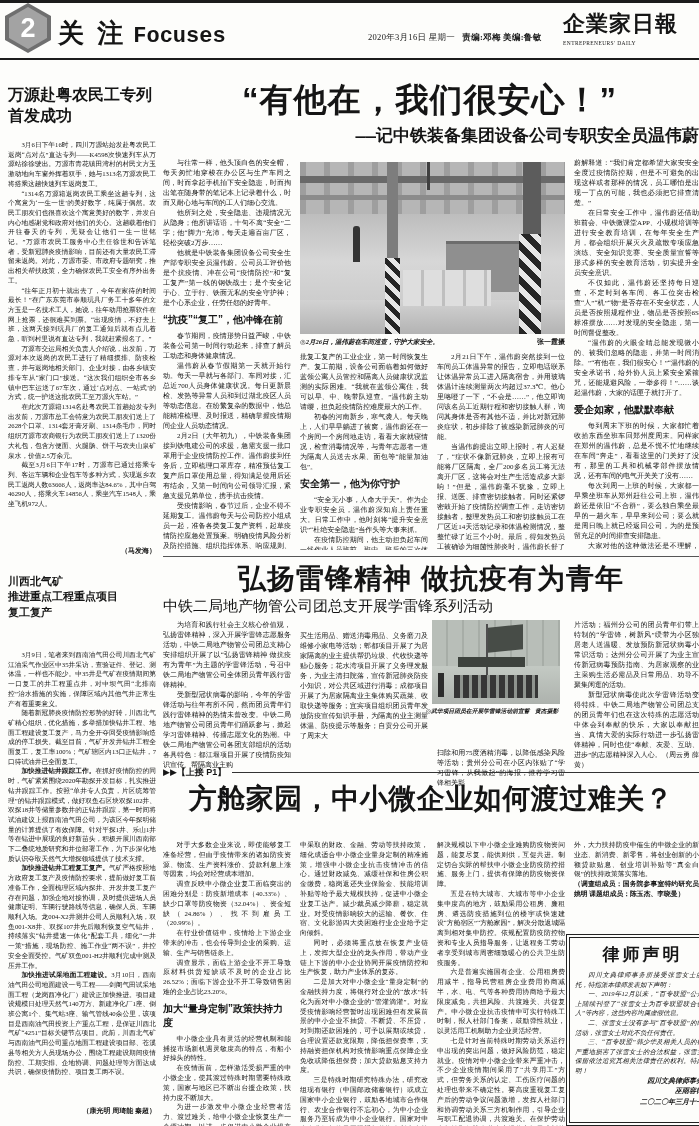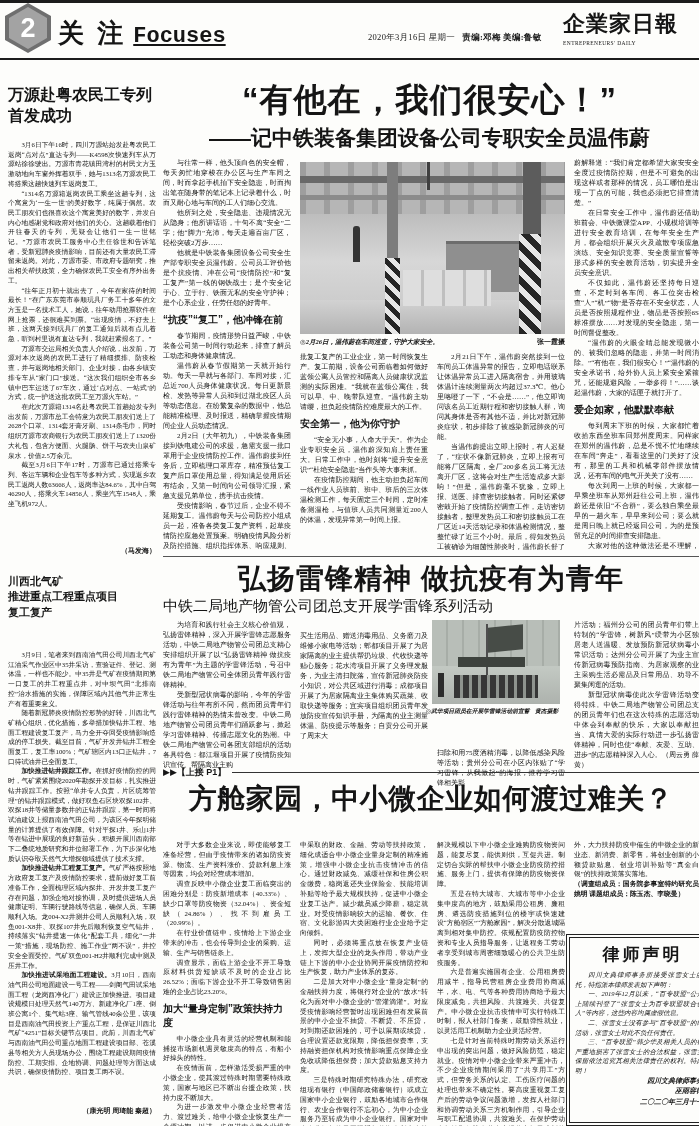--- a/index.html
+++ b/index.html
@@ -9,21 +9,21 @@
   
   .topbar{left:0;top:8;width:699px;height:3px;background:#1c1c1c;}
   .hex{left:5px;top:3px;width:46px;height:50px;background:#6f6f6f;
        clip-path:polygon(50% 0,100% 26%,100% 74%,50% 100%,0 74%,0 26%);}
   .hex-in{left:9px;top:7px;width:38px;height:42px;background:#a3a3a3;
        clip-path:polygon(50% 0,100% 26%,100% 74%,50% 100%,0 74%,0 26%);
        display:flex;align-items:center;justify-content:center;}
   .hex-num{color:#fff;font-family:"Liberation Sans","DejaVu Sans",sans-serif;font-weight:900;font-size:27px;}
   .section{left:58px;top:16px;display:flex;align-items:baseline;gap:7px;}
   .section-cn{font-family:"Liberation Sans","DejaVu Sans",sans-serif;font-weight:900;font-size:26px;letter-spacing:3px;}
-  .section-en{font-family:"Liberation Mono","DejaVu Sans Mono",monospace;font-weight:700;font-size:22px;text-decoration:underline;}
+  .section-en{font-family:"Liberation Mono","DejaVu Sans Mono",monospace;font-weight:700;font-size:22px;}
   .dateline{left:368px;top:32px;font-size:8.5px;letter-spacing:.3px;white-space:nowrap;}
   .dateline b{font-weight:700;}
   .masthead{right:2px;top:9px;width:134px;text-align:left;}
   .masthead-cn{font-size:22px;font-weight:900;letter-spacing:1px;font-family:"Liberation Serif","DejaVu Serif",serif;}
   .masthead-en{font-size:5.5px;letter-spacing:.4px;margin-top:1px;}
   .header-rule{left:0;top:58px;width:699px;height:2px;background:#1c1c1c;}
   
   .p{font-size:7px;line-height:10px;text-align:justify;text-indent:2em;margin:0;}
   .cont{text-indent:0;}
   .sm .p{font-size:6.7px;line-height:9.7px;}
@@ -34,22 +34,22 @@
   .byline{font-weight:700;font-size:7px;text-align:right;}
   .lead{font-weight:900;font-family:"Liberation Sans","DejaVu Sans",sans-serif;}
   
   .l-title{left:8px;top:84px;width:150px;font-family:"Liberation Sans","DejaVu Sans",sans-serif;
            font-weight:900;font-size:16px;line-height:1.32;}
   .l2-title{left:8px;top:574px;width:150px;font-family:"Liberation Sans","DejaVu Sans",sans-serif;
            font-weight:900;font-size:11px;line-height:1.4;white-space:pre-line;}
   
   .main-headline{left:160px;top:78px;width:539px;text-align:center;
         font-family:"Liberation Sans","DejaVu Sans",sans-serif;font-weight:700;font-size:33px;letter-spacing:1px;}
-  .main-dek{left:160px;top:124px;width:539px;text-align:center;
-        font-family:Liberation Sans, sans-serif;font-weight:700;font-size:21px;}
+  .main-dek{left:160px;top:124px;width:539px;text-align:right;
+        font-family:Liberation Mono, monospace;font-weight:700;font-size:17px;}
   .divA{left:163px;top:556px;width:536px;height:1px;background:#555;}
   
   .photo-a{left:300px;top:162px;width:265px;height:172px;overflow:hidden;
         background:linear-gradient(180deg,#c7c7c7 0%,#bdbdbd 30%,#d7d7d7 58%,#c4c4c4 100%);}
   .pa-roof{position:absolute;top:0;left:0;width:100%;height:30%;
         background:repeating-linear-gradient(90deg,#9e9e9e 0 6px,#b6b6b6 6px 24px);}
   .pa-beam{position:absolute;top:14px;left:0;width:100%;height:7px;background:#696969;}
   .pa-beam2{position:absolute;top:33px;left:0;width:100%;height:5px;background:#8b8b8b;}
   .pa-hoist{position:absolute;top:0;left:48%;width:3px;height:28px;background:#3f3f3f;}
   .pa-floor{position:absolute;bottom:0;left:0;width:100%;height:20%;background:linear-gradient(180deg,#d2d2d2,#b3b3b3);}
@@ -171,20 +171,21 @@
     <div class="pa-stripe2"></div>
     <div class="pa-worker"></div>
   </div>
   <div class="abs cap-row">
     <span class="cap">◎2月26日，温伟蔚在车间巡查，守护大家安全。</span>
     <span class="credit">张一霆摄</span>
   </div>
 
   <div class="col" style="left:300px;top:352px;width:128px;height:198px;">
     <p class="p cont">批复工复产的工业企业，第一时间恢复生产。复工前期，设备公司面临着如何做好蓝领公寓人员管控和隔离人员健康状况监测的实际困难。“我就在蓝领公寓住，我可以早、中、晚带队巡查。”温伟蔚主动请缨，担负起疫情防控难度最大的工作。</p>
+    <p class="p">初春的河南新乡，寒气袭人。每天晚上，人们早早躺进了被窝，温伟蔚还在一个房间一个房间地走访，看看大家就寝情况，检查消毒情况等，与青年志愿者一道为隔离人员送去水果、面包等“能量加油包”。</p>
     <h3 class="subh">安全第一，他为你守护</h3>
     <p class="p">“安全无小事，人命大于天”。作为企业专职安全员，温伟蔚深知肩上责任重大。日常工作中，他时刻将“提升安全意识”“杜绝安全隐患”当作头等大事来抓。</p>
     <p class="p">在疫情防控期间，他主动担负起车间一线作业人员班前、班中、班后的三次体温检测工作，每天固定三个时间，定时准备测温枪，与值班人员共同测量近200人的体温，发现异常第一时间上报。</p>
   </div>
 
   <div class="col" style="left:437px;top:352px;width:128px;height:198px;">
     <p class="p">2月21日下午，温伟蔚突然接到一位车间员工体温异常的报告，立即电话联系让体温异常员工进入隔离宿舍，并用玻璃体温计连续测量两次均超过37.3℃。他心里咯噔了一下，“不会是……”，他立即询问该名员工近期行程和密切接触人群，询问其身体是否有其他不适，并比对新冠肺炎症状，初步排除了被感染新冠肺炎的可能。</p>
     <p class="p">当温伟蔚提出立即上报时，有人迟疑了，“症状不像新冠肺炎，立即上报有可能将厂区隔离，全厂200多名员工将无法离开厂区，这将会对生产生活造成多大影响！”但是，温伟蔚毫不犹豫，立即上报、送医、排查密切接触者。同时还紧锣密鼓开始了疫情防控调查工作，走访密切接触者，整理发热员工和密切接触员工在厂区近14天活动记录和体温检测情况，整整忙碌了近三个小时。最后，得知发热员工被确诊为细菌性肺炎时，温伟蔚长舒了一口气。</p>
 
   </div>

